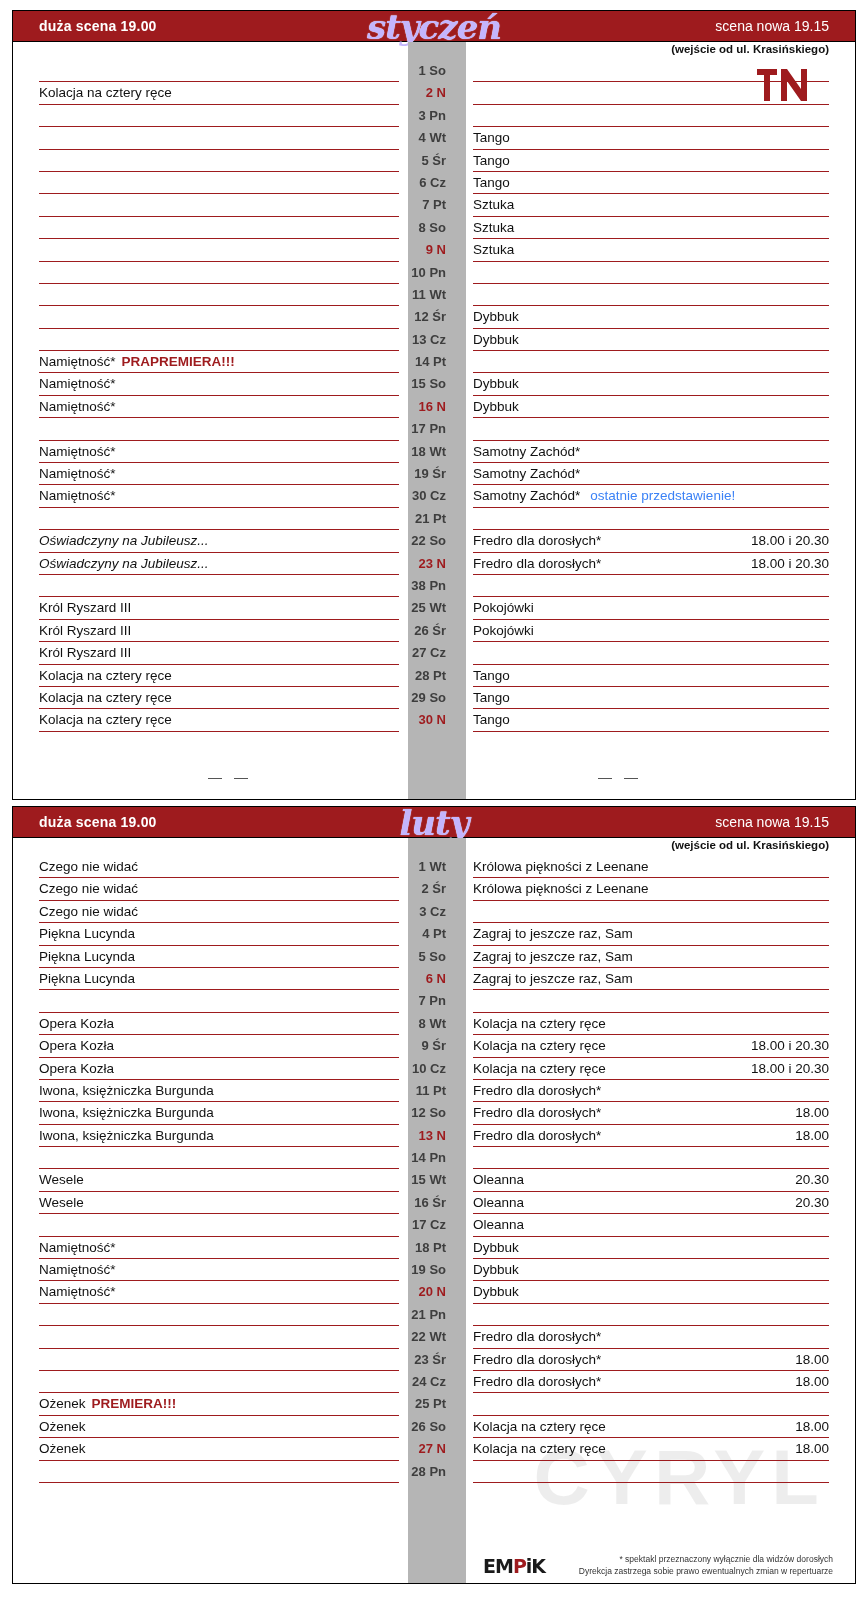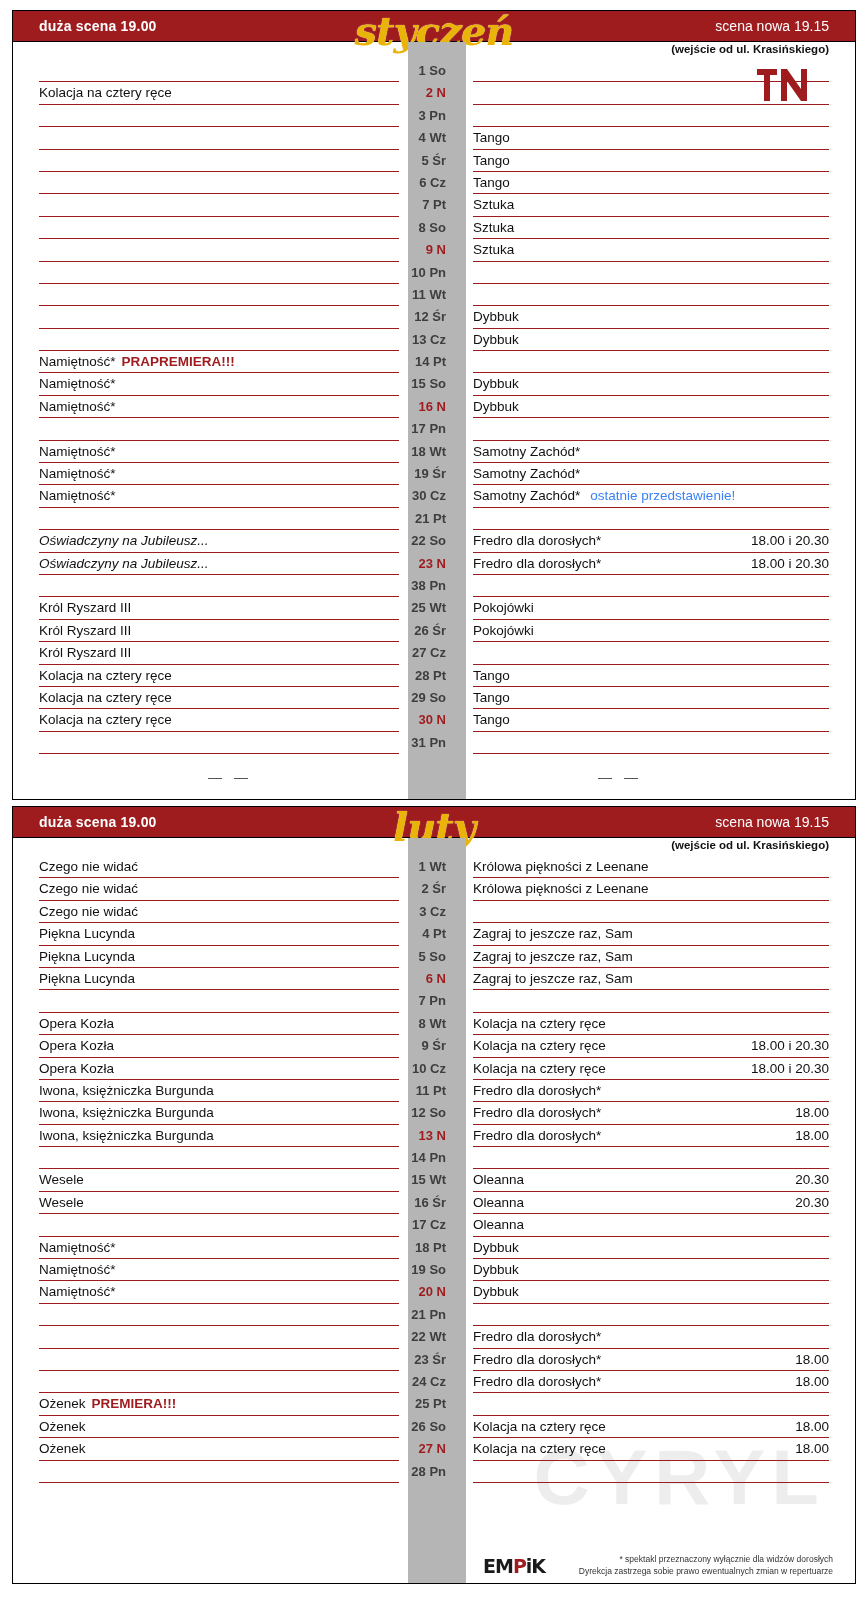--- a/index.html
+++ b/index.html
@@ -55,22 +55,22 @@
     font-weight: normal;
   }
   .hdr .month-name {
     position: absolute;
     left: 0; right: 0;
     top: -4px;
     text-align: center;
     font-family: "DejaVu Serif", serif;
     font-style: italic;
     font-weight: bold;
-    font-size: 40px;
-    color: #eab308;
+    font-size: 34px;
+    color: #c4b5fd;
     text-shadow: 0 0 1px #fff;
     letter-spacing: -1px;
   }
   .subhdr {
     position: relative;
     height: 18px;
   }
   .subhdr .entrance {
     position: absolute;
     right: 26px;
@@ -374,25 +374,20 @@
         <div class="row">
           <div class="left-cell"><span>Kolacja na cztery ręce</span></div>
           <div class="day-cell">29 So</div>
           <div class="right-cell"><span>Tango</span></div>
         </div>
         <div class="row">
           <div class="left-cell"><span>Kolacja na cztery ręce</span></div>
           <div class="day-cell sun">30 N</div>
           <div class="right-cell"><span>Tango</span></div>
         </div>
-        <div class="row">
-          <div class="left-cell"></div>
-          <div class="day-cell">31 Pn</div>
-          <div class="right-cell"></div>
-        </div>
       </div>
     <div class="squiggle" style="left:195px; bottom:14px;">—  —</div>
     <div class="squiggle" style="left:585px; bottom:14px;">—  —</div>
   </div>
 
   <div class="month-block second">
     <div class="hdr">
       <div class="left">duża scena 19.00</div>
       <div class="month-name">luty</div>
       <div class="right">scena nowa 19.15</div>

